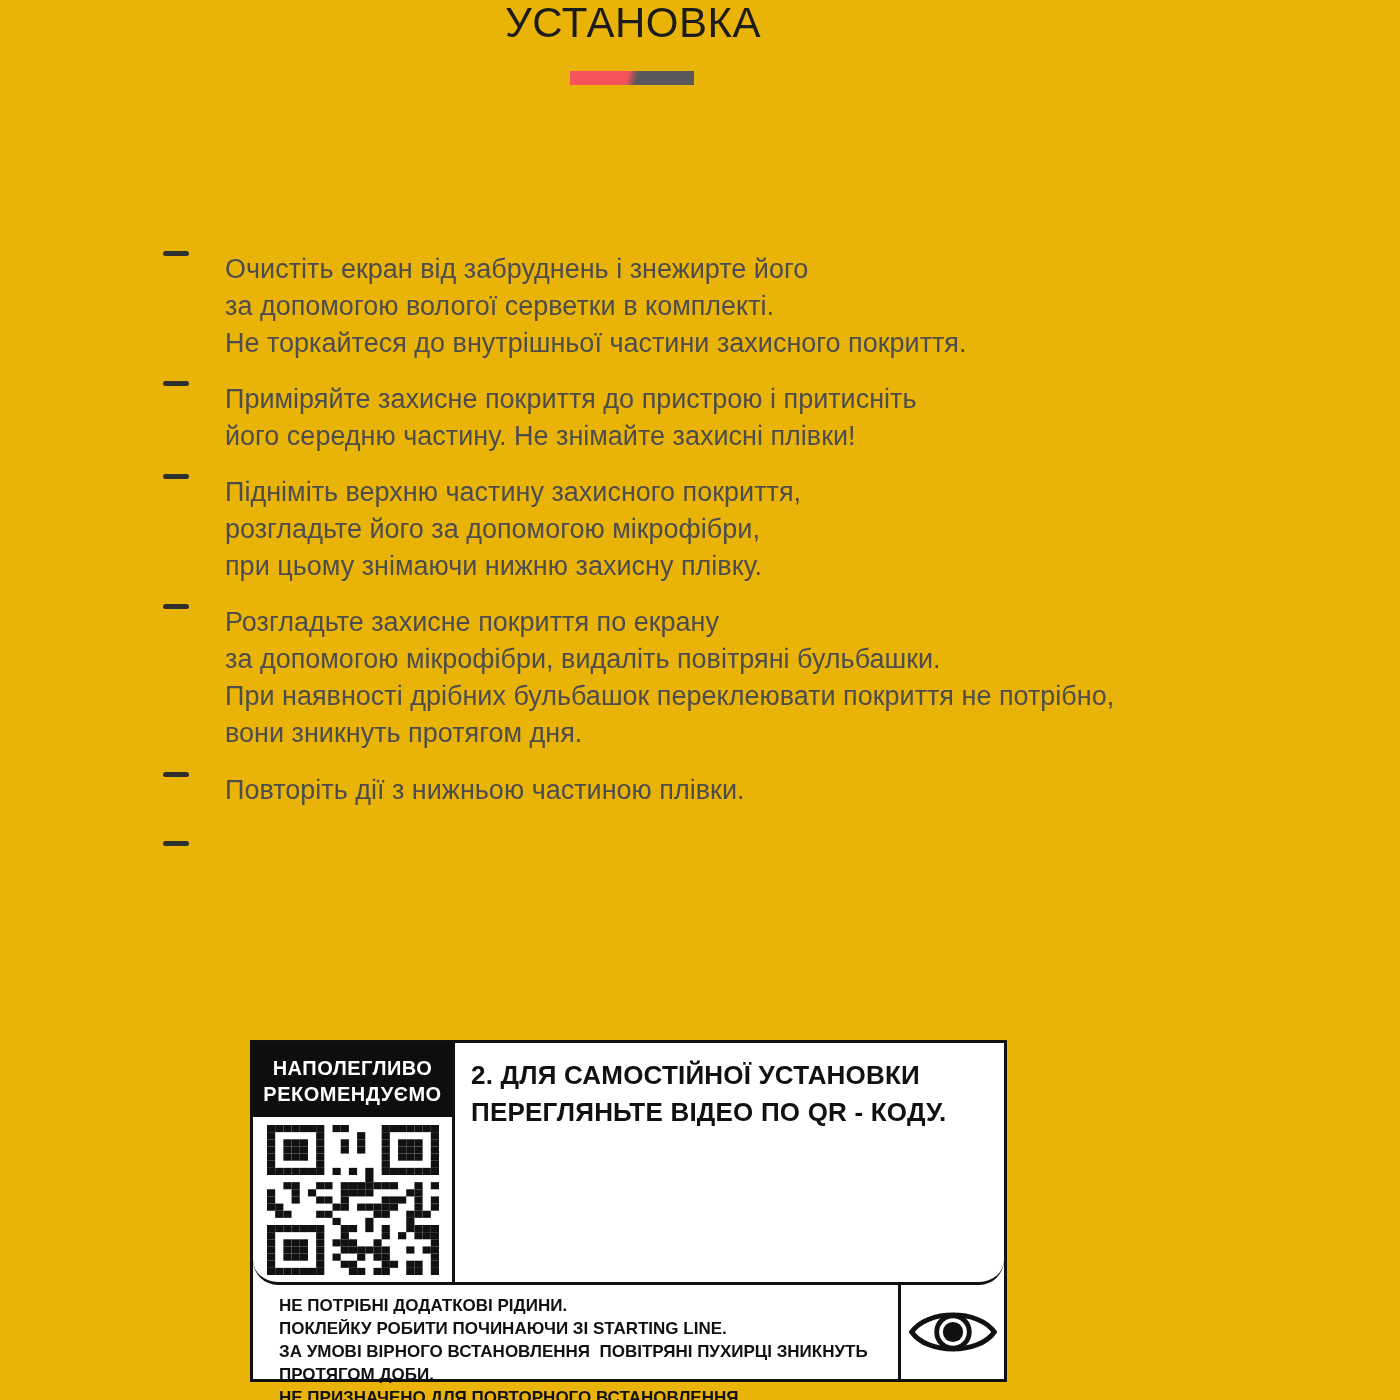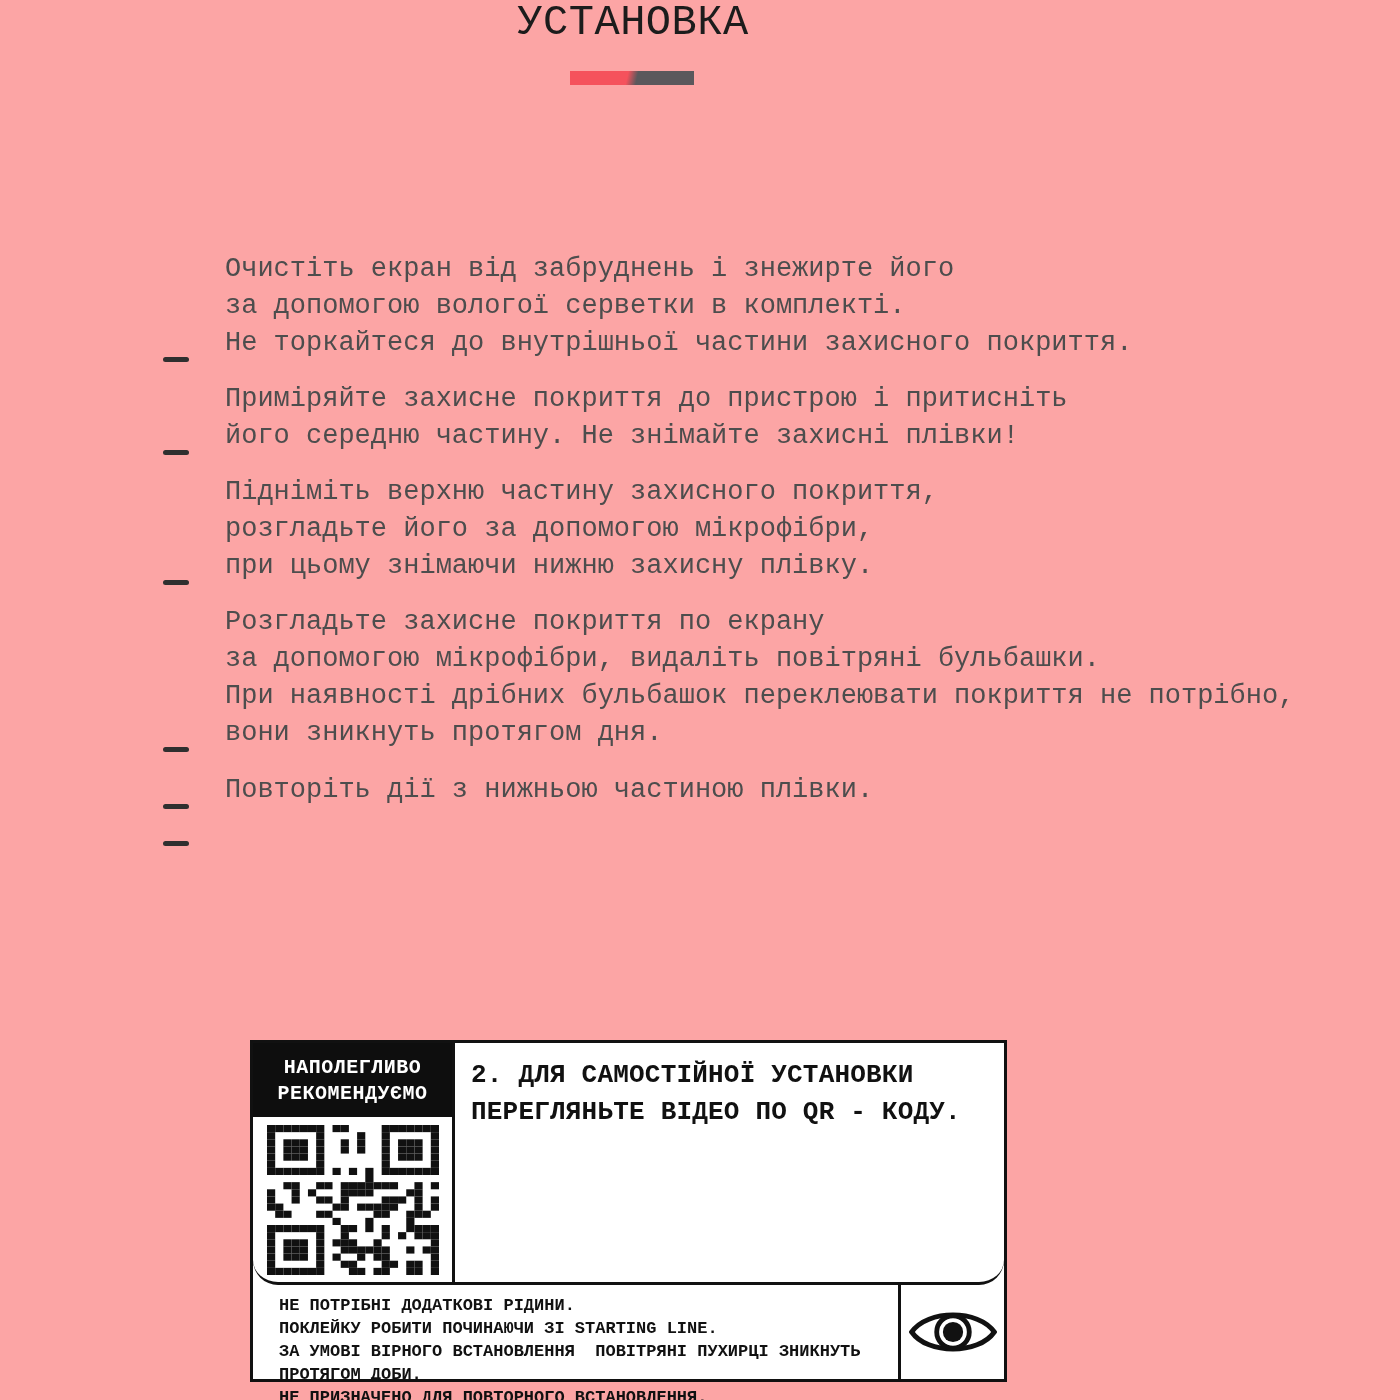--- a/index.html
+++ b/index.html
@@ -8,22 +8,22 @@
     --text-dark: #1c1c1c;
     --text-body: #4d4d4d;
     --box-black: #111111;
   }
   * { box-sizing: border-box; }
   html, body { margin: 0; padding: 0; background: #fff; }
   .page {
     position: relative;
     width: 1400px;
     height: 1400px;
-    background: #fca5a5;
-    font-family: Liberation Mono, monospace;
+    background: #eab308;
+    font-family: Liberation Sans, sans-serif;
     overflow: hidden;
     padding-left: 24px;
   }
 
   
   .title {
     position: absolute;
     top: 0px;
     left: 633px;
     transform: translateX(-50%);
@@ -48,21 +48,21 @@
 
   
   .instructions {
     position: absolute;
     left: 163px;
     top: 251px;
     width: 1140px;
   }
   .item {
     display: flex;
-    align-items: flex-end;
+    align-items: flex-start;
     margin-bottom: 19px;
   }
   .item.gap-lg { margin-bottom: 32px; }
   .item.gap-md { margin-bottom: 20px; }
   .dash {
     flex: none;
     width: 26px;
     height: 5px;
     border-radius: 2.5px;
     background: #2f2f2f;

